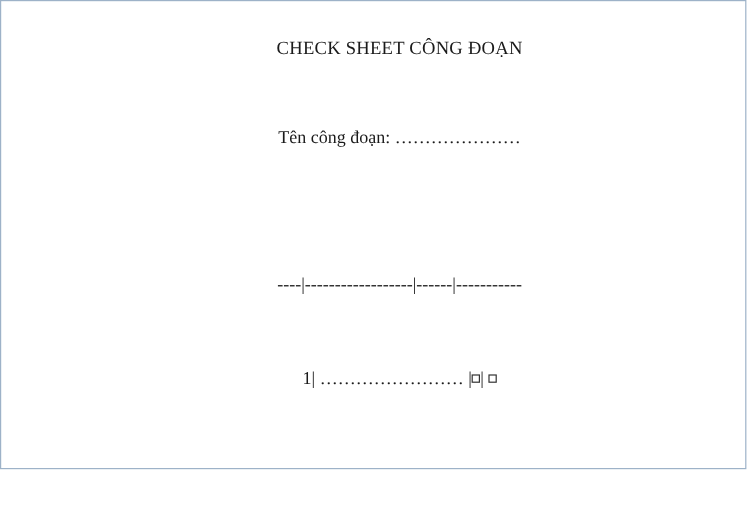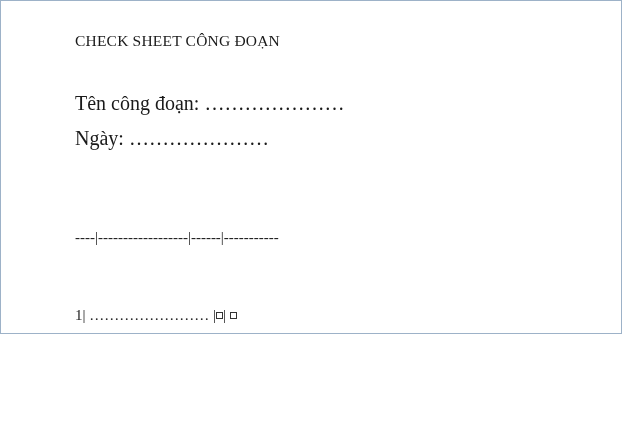--- a/index.html
+++ b/index.html
@@ -12,42 +12,43 @@
     background: #ffffff;
     font-family: "Liberation Serif", serif;
     color: #1a1a1a;
     overflow: hidden;
   }
   .page {
     position: absolute;
     left: 0;
     top: 0;
     width: 622px;
-    height: 334px;
+    height: 391px;
     border: 1px solid #9db2c8;
     background: #ffffff;
     box-sizing: border-box;
+    text-align: center;
   }
   .content {
     position: absolute;
     left: 74px;
     top: 28px;
     right: 30px;
   }
   .doc-title {
     font-size: 15.5px;
     letter-spacing: 0.2px;
     margin: 0 0 0 0;
     padding-top: 3px;
     white-space: pre;
   }
   .field-line {
-    font-size: 20px;
+    font-size: 15px;
     white-space: pre;
-    margin: 0;
+    margin: 15px;
   }
   .gap-1 { height: 42px; }
   .gap-2 { height: 12px; }
   .gap-3 { height: 40px; }
 
   .table-block {
     font-size: 15px;
     white-space: pre;
   }
   .table-row {
@@ -85,21 +86,20 @@
   <div class="content">
 
     <div class="doc-title">CHECK SHEET CÔNG ĐOẠN</div>
 
     <div class="gap-1"></div>
 
     <div class="field-line"><span>Tên công đoạn:</span> <span>…………………</span></div>
 
     <div class="gap-2"></div>
 
-    <div class="field-line"><span>Ngày:</span> <span>…………………</span></div>
 
     <div class="gap-3"></div>
 
     <div class="table-block">
       <span class="table-sep">----|------------------|------|-----------</span>
 
       <span class="table-row"><span class="row-inline">1</span><span class="row-inline">| …………………… |</span><span class="cbox"></span><span class="row-inline">|</span> <span class="cbox"></span></span>
 
       
 

